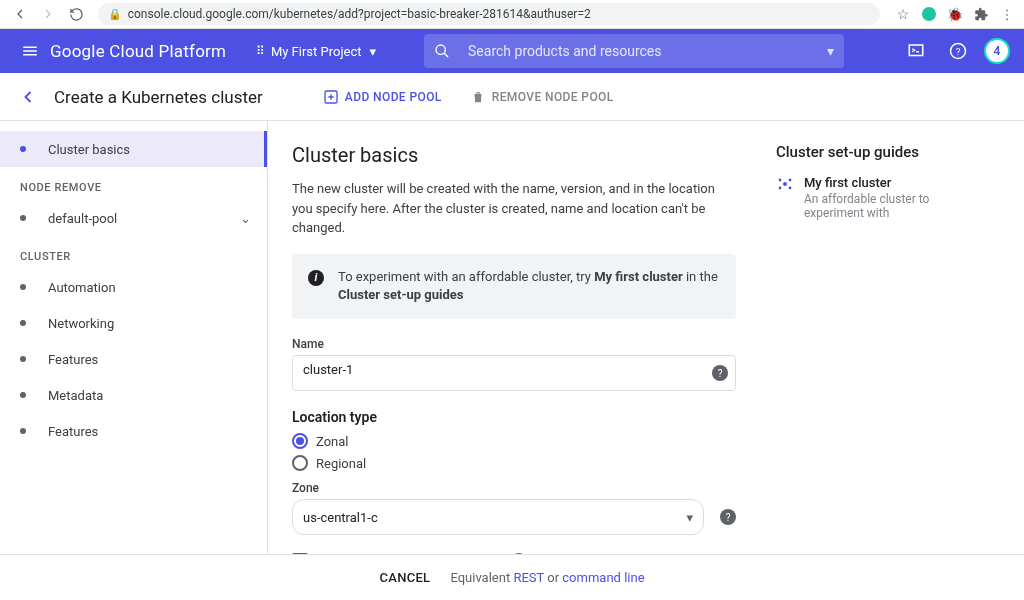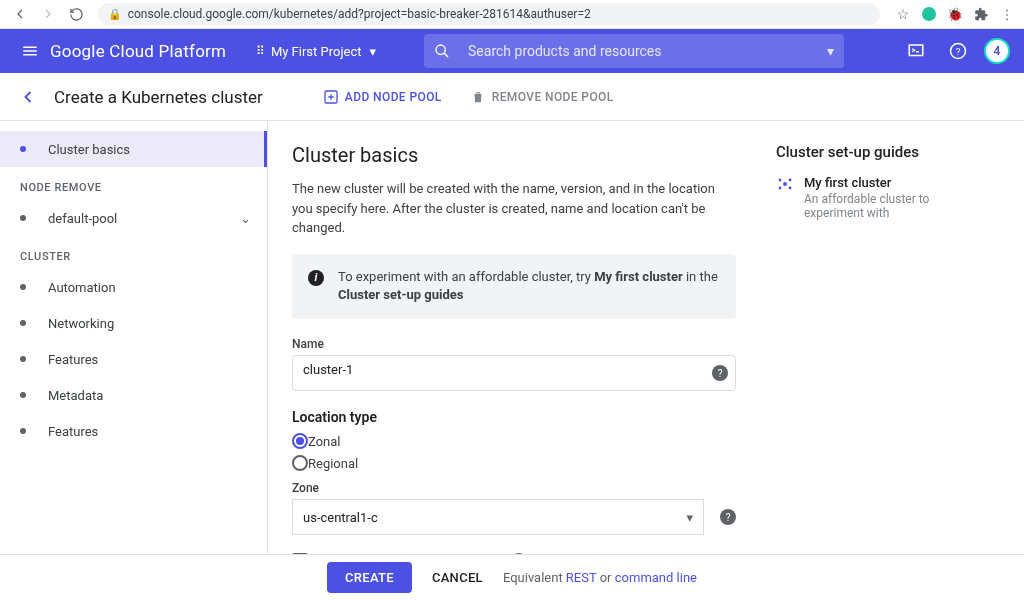--- a/index.html
+++ b/index.html
@@ -53,26 +53,26 @@
 .form-col h2 { font-size: 20px; font-weight: 400; color: #202124; margin-bottom: 12px; }
 .form-col .desc { font-size: 13px; color: #3c4043; line-height: 1.5; margin-bottom: 16px; }
 .infobox { background: #f1f3f4; border-radius: 4px; padding: 14px 16px 14px 46px; position: relative; font-size: 13px; color: #3c4043; line-height: 1.45; margin-bottom: 18px; }
 .infobox .info-ic { position: absolute; left: 16px; top: 16px; width: 16px; height: 16px; border-radius: 50%; background: #202124; color: #fff; font-size: 11px; display:flex; align-items:center; justify-content:center; font-weight:700; font-style: italic; }
 .field-label { font-size: 12px; color: #3c4043; margin-bottom: 4px; font-weight: 500; }
 .text-input { width: 100%; height: 36px; border: 1px solid #dadce0; border-radius: 4px; padding: 0 36px 8px 10px; font-size: 13px; color: #202124; outline: none; }
 .input-wrap { position: relative; margin-bottom: 18px; }
 .help-ic { position: absolute; right: 8px; top: 50%; transform: translateY(-50%); width: 16px; height: 16px; border-radius: 50%; background: #5f6368; color: #fff; font-size: 10px; display:flex; align-items:center; justify-content:center; cursor:pointer; }
 .help-ic.outside { position: static; transform:none; margin-left:8px; }
 .section-h { font-size: 14px; font-weight: 600; color: #202124; margin: 6px 0 8px; }
-.radio-row { display: flex; align-items: center; font-size: 13px; color: #3c4043; margin-bottom: 6px; cursor:pointer; }
+.radio-row { display: flex; align-items: center; gap: 8px; font-size: 13px; color: #3c4043; margin-bottom: 6px; cursor:pointer; }
 .radio { width: 16px; height: 16px; border-radius: 50%; border: 2px solid #5f6368; display:flex; align-items:center; justify-content:center; }
 .radio.checked { border-color: #4c51e3; }
 .radio.checked::after { content:""; width:8px; height:8px; border-radius:50%; background:#4c51e3; }
 .select-wrap { position: relative; display:flex; align-items:center; gap:8px; margin-bottom: 18px; }
-.select-input { flex:1; height: 36px; border: 1px solid #dadce0; border-radius: 0; padding: 0 30px 0 10px; font-size: 13px; display:flex; align-items:center; cursor:pointer; position:relative; }
+.select-input { flex:1; height: 36px; border: 1px solid #dadce0; border-radius: 12px; padding: 0 30px 0 10px; font-size: 13px; display:flex; align-items:center; cursor:pointer; position:relative; }
 .select-input .drop { position:absolute; right:10px; color:#5f6368; }
 .check-row { display:flex; align-items:center; gap:10px; font-size:13px; color:#3c4043; margin-top: 6px; }
 .checkbox { width: 16px; height: 16px; border: 2px solid #5f6368; border-radius: 2px; cursor:pointer; }
 
 
 .guide-col { width: 245px; padding: 22px 18px; }
 .guide-col h3 { font-size: 15px; font-weight: 500; color: #202124; margin-bottom: 14px; }
 .guide-item { display:flex; gap:10px; cursor:pointer; }
 .guide-item .gi-ic { width: 18px; height: 18px; flex-shrink:0; color:#4c51e3; display:flex; align-items:center; justify-content:center; }
 .guide-item .gi-title { font-size: 13px; font-weight: 500; color:#202124; }
@@ -289,18 +289,17 @@
         <div>
           <div class="gi-title">My first cluster</div>
           <div class="gi-sub">An affordable cluster to experiment with</div>
         </div>
       </div>
     </div>
   </div>
 </div>
 
 <div class="footer">
-  <div class="btn-create">CREATE</div>
   <div class="btn-cancel">CANCEL</div>
   <div class="equiv">
     <span>Equivalent </span><span class="lk">REST</span><span> or </span><span class="lk">command line</span>
   </div>
 </div>
 
 </body></html>

